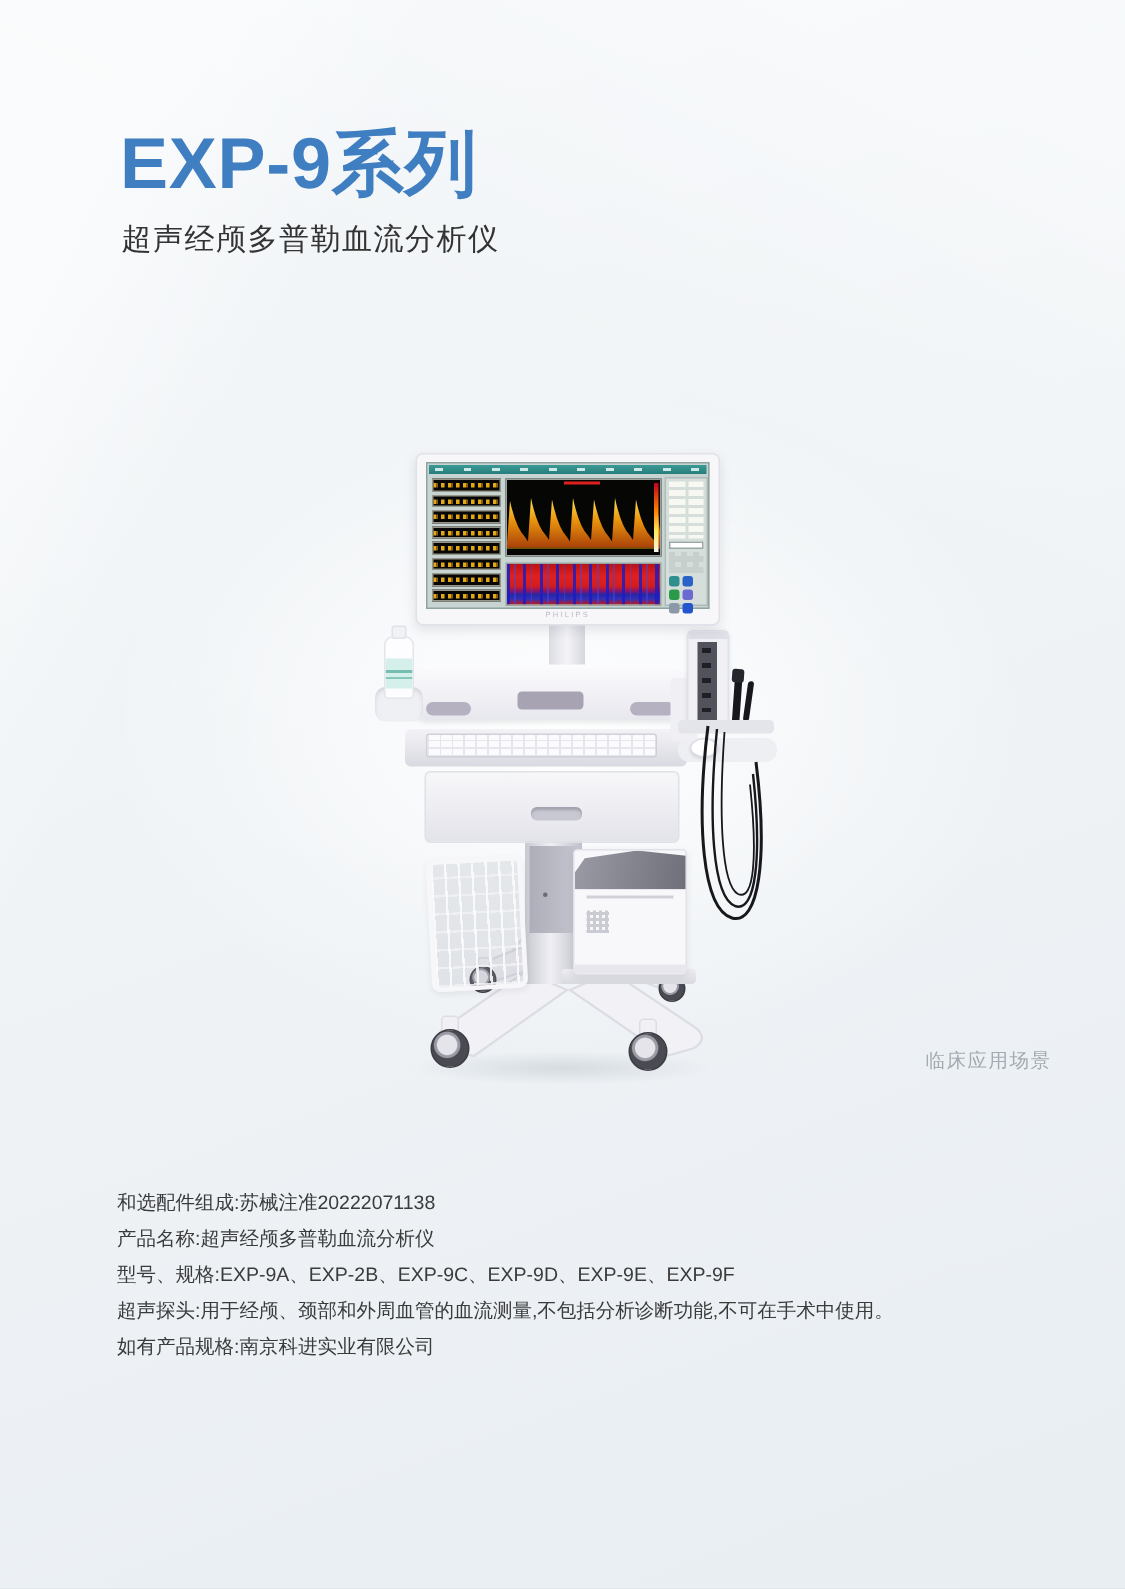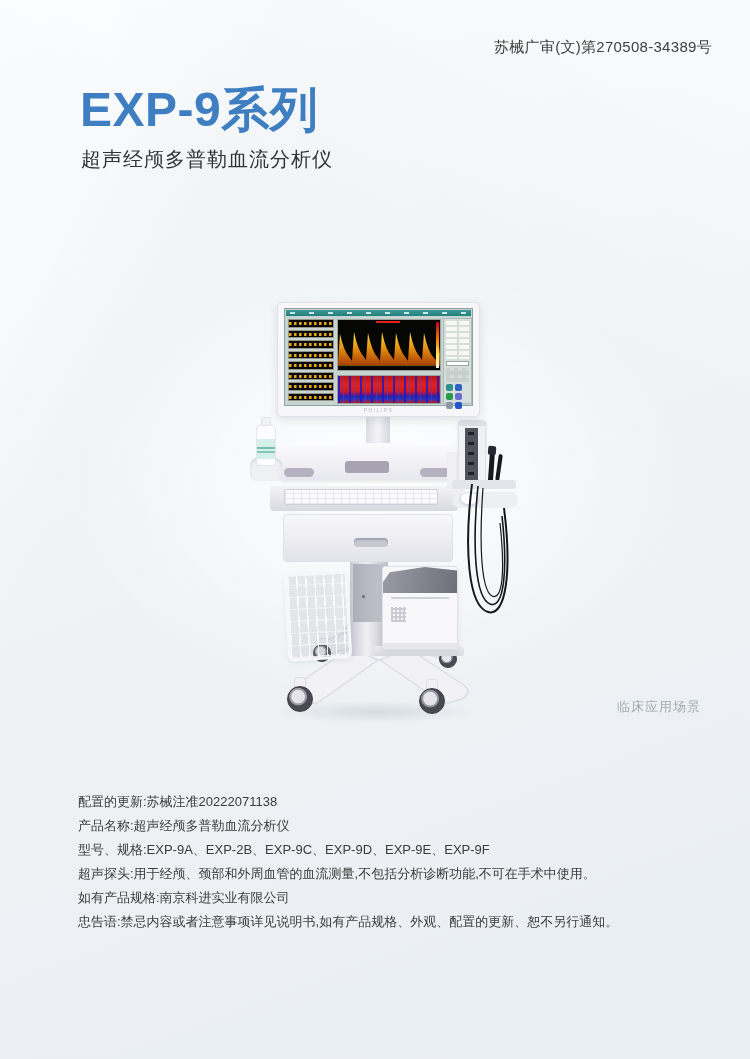--- a/index.html
+++ b/index.html
@@ -115,21 +115,20 @@
   .picons{position:relative;width:100%;height:18px;margin-top:2px;display:flex;flex-wrap:wrap;gap:2px;align-content:flex-start;}
   .pi{position:relative;width:7px;height:7px;border-radius:2px;}
   .pi1{background:#2f8f8d}.pi2{background:#2a62c8}.pi3{background:#2a9a4a}.pi4{background:#6a6ad0}.pi5{background:#8a98a8}.pi6{background:#2255cc}
   .brand{left:0;right:0;bottom:3px;height:6px;font-size:5px;line-height:6px;text-align:center;color:#b9b9c4;letter-spacing:1.5px;}
 </style>
 </head>
 <body>
 
 <div class="page">
 
-  <div class="approval">苏械广审(文)第270508-34389号</div>
   <h1 class="title">EXP-9系列</h1>
   <div class="subtitle">超声经颅多普勒血流分析仪</div>
 
   <div class="scene">
     <div class="floor-shadow"></div>
 
     <svg class="base-svg" width="240" height="130" viewBox="0 0 240 130">
       <path d="M95,22 L148,22 L162,40 L152,54 L90,54 L80,40 Z" fill="#f3f3f7" stroke="#dedee5" stroke-width="1.5"></path>
       <path d="M94,32 L58,46 L66,58 L102,46 Z" fill="#eeeef3" stroke="#dcdce4" stroke-width="1.5"></path>
       <path d="M150,32 L188,48 L180,60 L144,46 Z" fill="#eeeef3" stroke="#dcdce4" stroke-width="1.5"></path>
@@ -248,21 +247,20 @@
           </div>
         </div>
       </div>
       <div class="brand">PHILIPS</div>
     </div>
   </div>
 
   <div class="caption">临床应用场景</div>
 
   <div class="info">
-    <p>配置的更新:苏械注准20222071138</p>
+    <p>和选配件组成:苏械注准20222071138</p>
     <p>产品名称:超声经颅多普勒血流分析仪</p>
     <p>型号、规格:EXP-9A、EXP-2B、EXP-9C、EXP-9D、EXP-9E、EXP-9F</p>
     <p>超声探头:用于经颅、颈部和外周血管的血流测量,不包括分析诊断功能,不可在手术中使用。</p>
     <p>如有产品规格:南京科进实业有限公司</p>
-    <p>忠告语:禁忌内容或者注意事项详见说明书,如有产品规格、外观、配置的更新、恕不另行通知。</p>
   </div>
 
 </div>
 
 </body></html>

